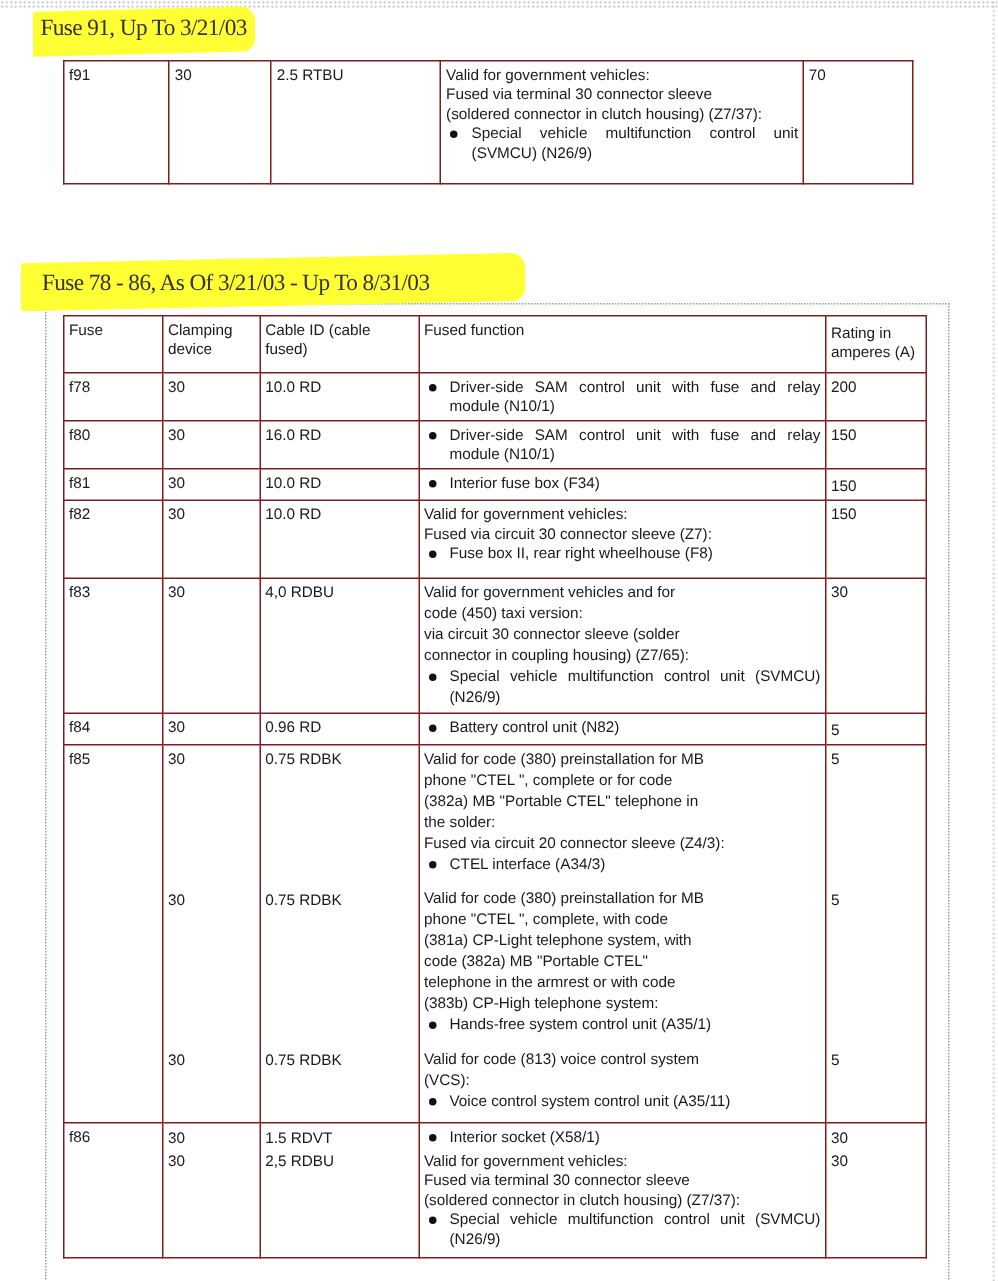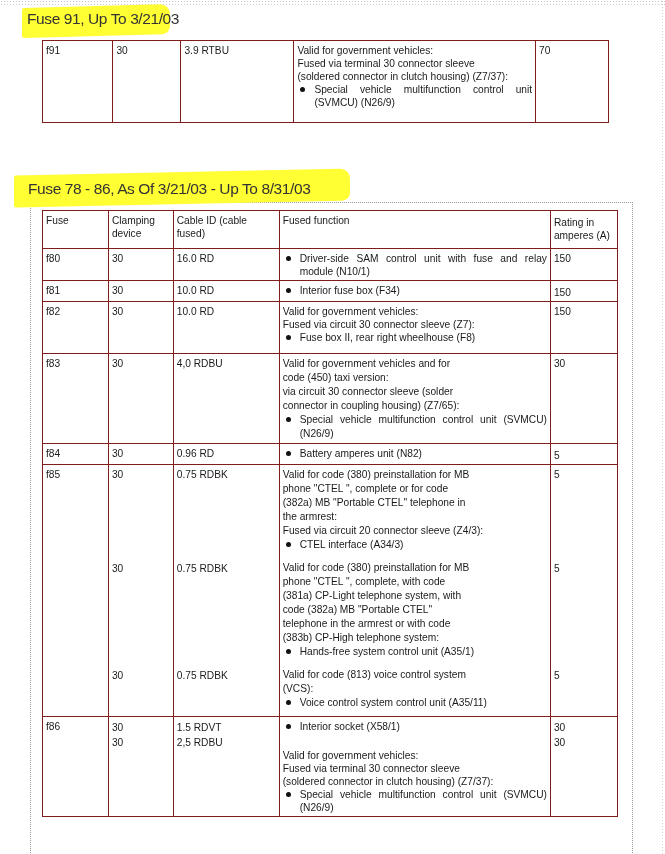--- a/index.html
+++ b/index.html
@@ -14,21 +14,21 @@
     background-image: radial-gradient(#c8c8c8 0.6px, transparent 0.7px);
     background-size: 3px 3px;
   }
   .right-dots {
     position: absolute; right: 0; top: 0; width: 4px; height: 854px;
     background-image: radial-gradient(#d0d0d0 0.6px, transparent 0.7px);
     background-size: 3px 3px;
   }
   .section-title {
     position: absolute;
-    font-family: Liberation Sans, sans-serif;
+    font-family: Liberation Serif, serif;
     font-size: 15.5px;
     letter-spacing: -0.4px;
     color: #333;
     white-space: nowrap;
     z-index: 2;
   }
   .hl {
     position: absolute; background: #ffff33; z-index: 1;
     border-radius: 2px 10px 8px 2px;
   }
@@ -69,21 +69,21 @@
       <col style="width:58px">
       <col style="width:56px">
       <col style="width:93px">
       <col style="width:199px">
       <col style="width:60px">
     </colgroup>
   <tbody>
       <tr>
     <td>f91</td>
     <td>30</td>
-    <td>3.9 RTBU</td>
+    <td>2.5 RTBU</td>
     <td>
       <div>Valid for government vehicles:</div>
       <div>Fused via terminal 30 connector sleeve</div>
       <div>(soldered connector in clutch housing) (Z7/37):</div>
       <div class="bul just">Special vehicle multifunction control unit (SVMCU) (N26/9)</div>
     </td>
     <td>70</td>
   </tr>
 </tbody>
   </table>
@@ -103,20 +103,29 @@
 
   <tbody>
       <tr style="height:38px">
     <td>Fuse</td>
     <td>Clamping device</td>
     <td>Cable ID (cable fused)</td>
     <td>Fused function</td>
     <td style="padding-top:5px">Rating in amperes (A)</td>
   </tr>
 
+  <tr style="height:32px">
+    <td>f78</td>
+    <td>30</td>
+    <td>10.0 RD</td>
+    <td>
+          <div class="bul just">Driver-side SAM control unit with fuse and relay module (N10/1)</div>
+        </td>
+    <td>200</td>
+  </tr>
 
 
   <tr style="height:31px">
     <td>f80</td>
     <td>30</td>
     <td>16.0 RD</td>
     <td>
           <div class="bul just">Driver-side SAM control unit with fuse and relay module (N10/1)</div>
         </td>
     <td>150</td>
@@ -156,21 +165,21 @@
       <div class="bul just">Special vehicle multifunction control unit (SVMCU) (N26/9)</div>
     </td>
     <td>30</td>
   </tr>
 
   <tr style="height:18px">
     <td>f84</td>
     <td>30</td>
     <td>0.96 RD</td>
     <td>
-          <div class="bul">Battery amperes unit (N82)</div>
+          <div class="bul">Battery control unit (N82)</div>
         </td>
     <td style="padding-top:5px">5</td>
   </tr>
 
   <tr style="height:252px">
     <td>f85</td>
     <td>
       <div class="sub-first">30</div>
       <div style="margin-top:81px">30</div>
       <div style="margin-top:94px">30</div>
@@ -178,21 +187,21 @@
     <td>
       <div>0.75 RDBK</div>
       <div style="margin-top:81px">0.75 RDBK</div>
       <div style="margin-top:94px">0.75 RDBK</div>
     </td>
     <td style="line-height:14px">
       <div>
         <div>Valid for code (380) preinstallation for MB</div>
         <div>phone "CTEL ", complete or for code</div>
         <div>(382a) MB "Portable CTEL" telephone in</div>
-        <div>the armrest:</div>
+        <div>the solder:</div>
         <div>Fused via circuit 20 connector sleeve (Z4/3):</div>
         <div class="bul">CTEL interface (A34/3)</div>
       </div>
       <div class="sub">
         <div>Valid for code (380) preinstallation for MB</div>
         <div>phone "CTEL ", complete, with code</div>
         <div>(381a) CP-Light telephone system, with</div>
         <div>code (382a) MB "Portable CTEL"</div>
         <div>telephone in the armrest or with code</div>
         <div>(383b) CP-High telephone system:</div>
@@ -215,21 +224,21 @@
     <td>f86</td>
     <td style="line-height:15px">
       <div>30</div>
       <div>30</div>
     </td>
     <td style="line-height:15px">
       <div>1.5 RDVT</div>
       <div>2,5 RDBU</div>
     </td>
     <td>
-      <div class="bul" style="margin-bottom:16px">Interior socket (X58/1)</div>
+      <div class="bul" style="margin-bottom:3px">Interior socket (X58/1)</div>
       <div>Valid for government vehicles:</div>
       <div>Fused via terminal 30 connector sleeve</div>
       <div>(soldered connector in clutch housing) (Z7/37):</div>
       <div class="bul just">Special vehicle multifunction control unit (SVMCU) (N26/9)</div>
     </td>
     <td style="line-height:15px">
       <div>30</div>
       <div>30</div>
     </td>
   </tr>

